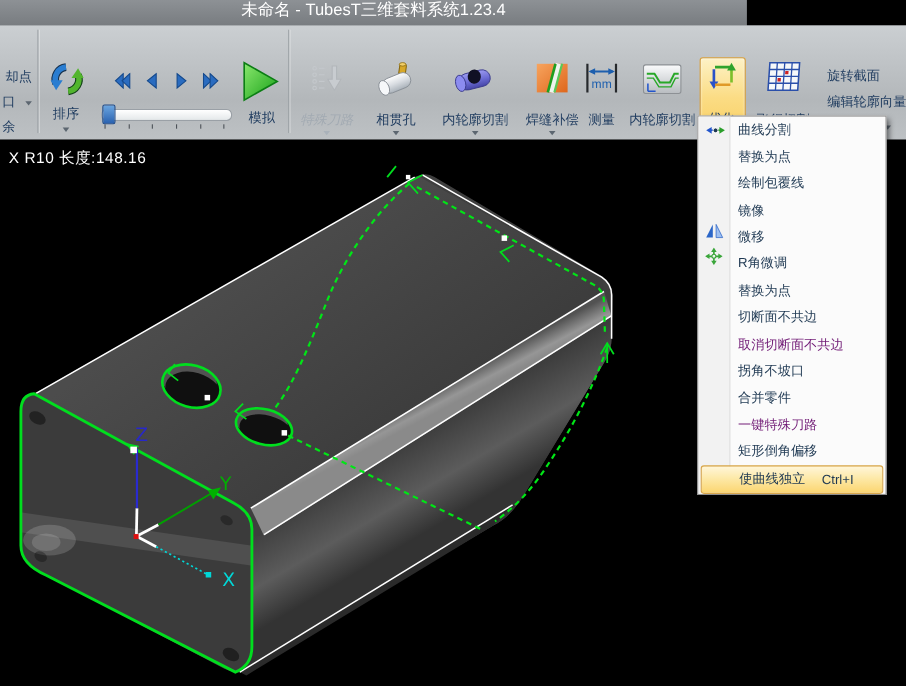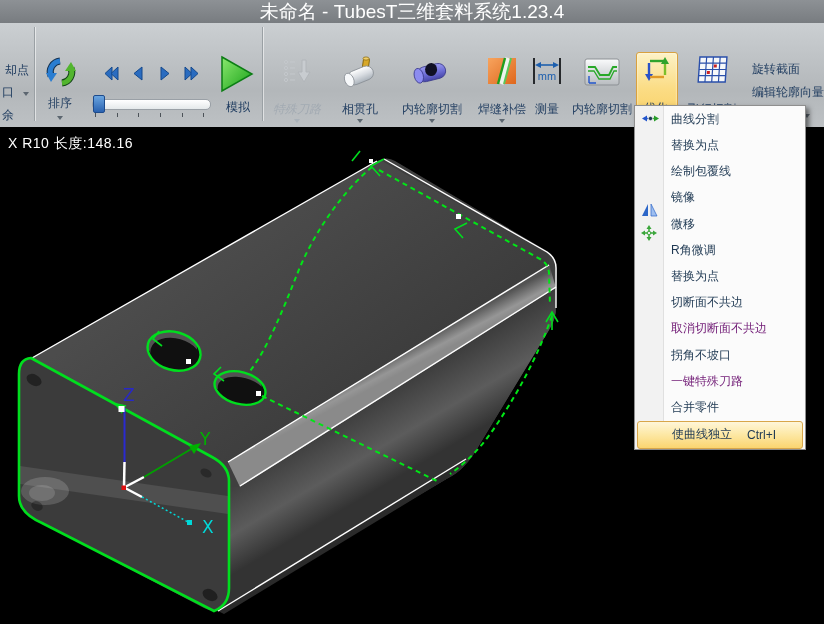--- a/index.html
+++ b/index.html
@@ -1,21 +1,21 @@
 <!DOCTYPE html>
 <html><head>
 <meta charset="utf-8">
 <style>
   html,body{margin:0;padding:0;background:#000;}
   #app{position:relative;width:824px;height:624px;overflow:hidden;
        font-family:"Liberation Sans","DejaVu Sans",sans-serif;-webkit-font-smoothing:antialiased;}
   
-  .titlebar{position:absolute;left:0;top:0;width:824px;height:23px;
-    background:linear-gradient(#8d9195,#787c80);display:flex;align-items:center;justify-content:center;
-    color:#fff;font-size:19px;border-bottom:1px solid #6a6e72;}
+  .titlebar{position:absolute;left:0;top:0;width:679px;height:23px;
+    background:linear-gradient(#8d9195,#787c80);display:flex;align-items:flex-start;justify-content:center;
+    color:#fff;font-size:15px;border-bottom:1px solid #6a6e72;}
   
   .ribbon{position:absolute;left:0;top:23px;width:824px;height:104px;
     background:linear-gradient(#cbcfd2,#b3b7ba 65%,#bdc1c4);border-bottom:1px solid #7e8286;}
   .vsep{position:absolute;top:4px;height:94px;width:1px;background:#9aa0a4;box-shadow:1px 0 0 rgba(255,255,255,.55);}
   .rlabel{position:absolute;transform:translateX(-50%);font-size:12px;color:#1d3a5e;white-space:nowrap;}
   .rlabel.dis{color:#a2aab2;}
   .grplabel{position:absolute;transform:translateX(-50%);font-size:12px;color:#42474d;}
   .darr{position:absolute;width:0;height:0;border-left:3.5px solid transparent;border-right:3.5px solid transparent;
         border-top:4px solid #5c6670;transform:translateX(-50%);}
   .darr.dis{border-top-color:#aab2ba;}
@@ -410,25 +410,28 @@
       </div>
     <div class="mi">
         <span>切断面不共边</span>
       </div>
     <div class="mi dis">
         <span>取消切断面不共边</span>
       </div>
     <div class="mi">
         <span>拐角不坡口</span>
       </div>
+    <div class="mi">
+        <span>合并零件</span>
+      </div>
     <div class="mi dis">
         <span>一键特殊刀路</span>
       </div>
     <div class="mi">
-        <span>合并零件</span>
+        <span>矩形倒角偏移</span>
       </div>
     <div class="mi hl">
       <span>使曲线独立</span>
       <span class="shortcut">Ctrl+I</span>
     </div>
   </div>
 
 </div>
 
 </body></html>

